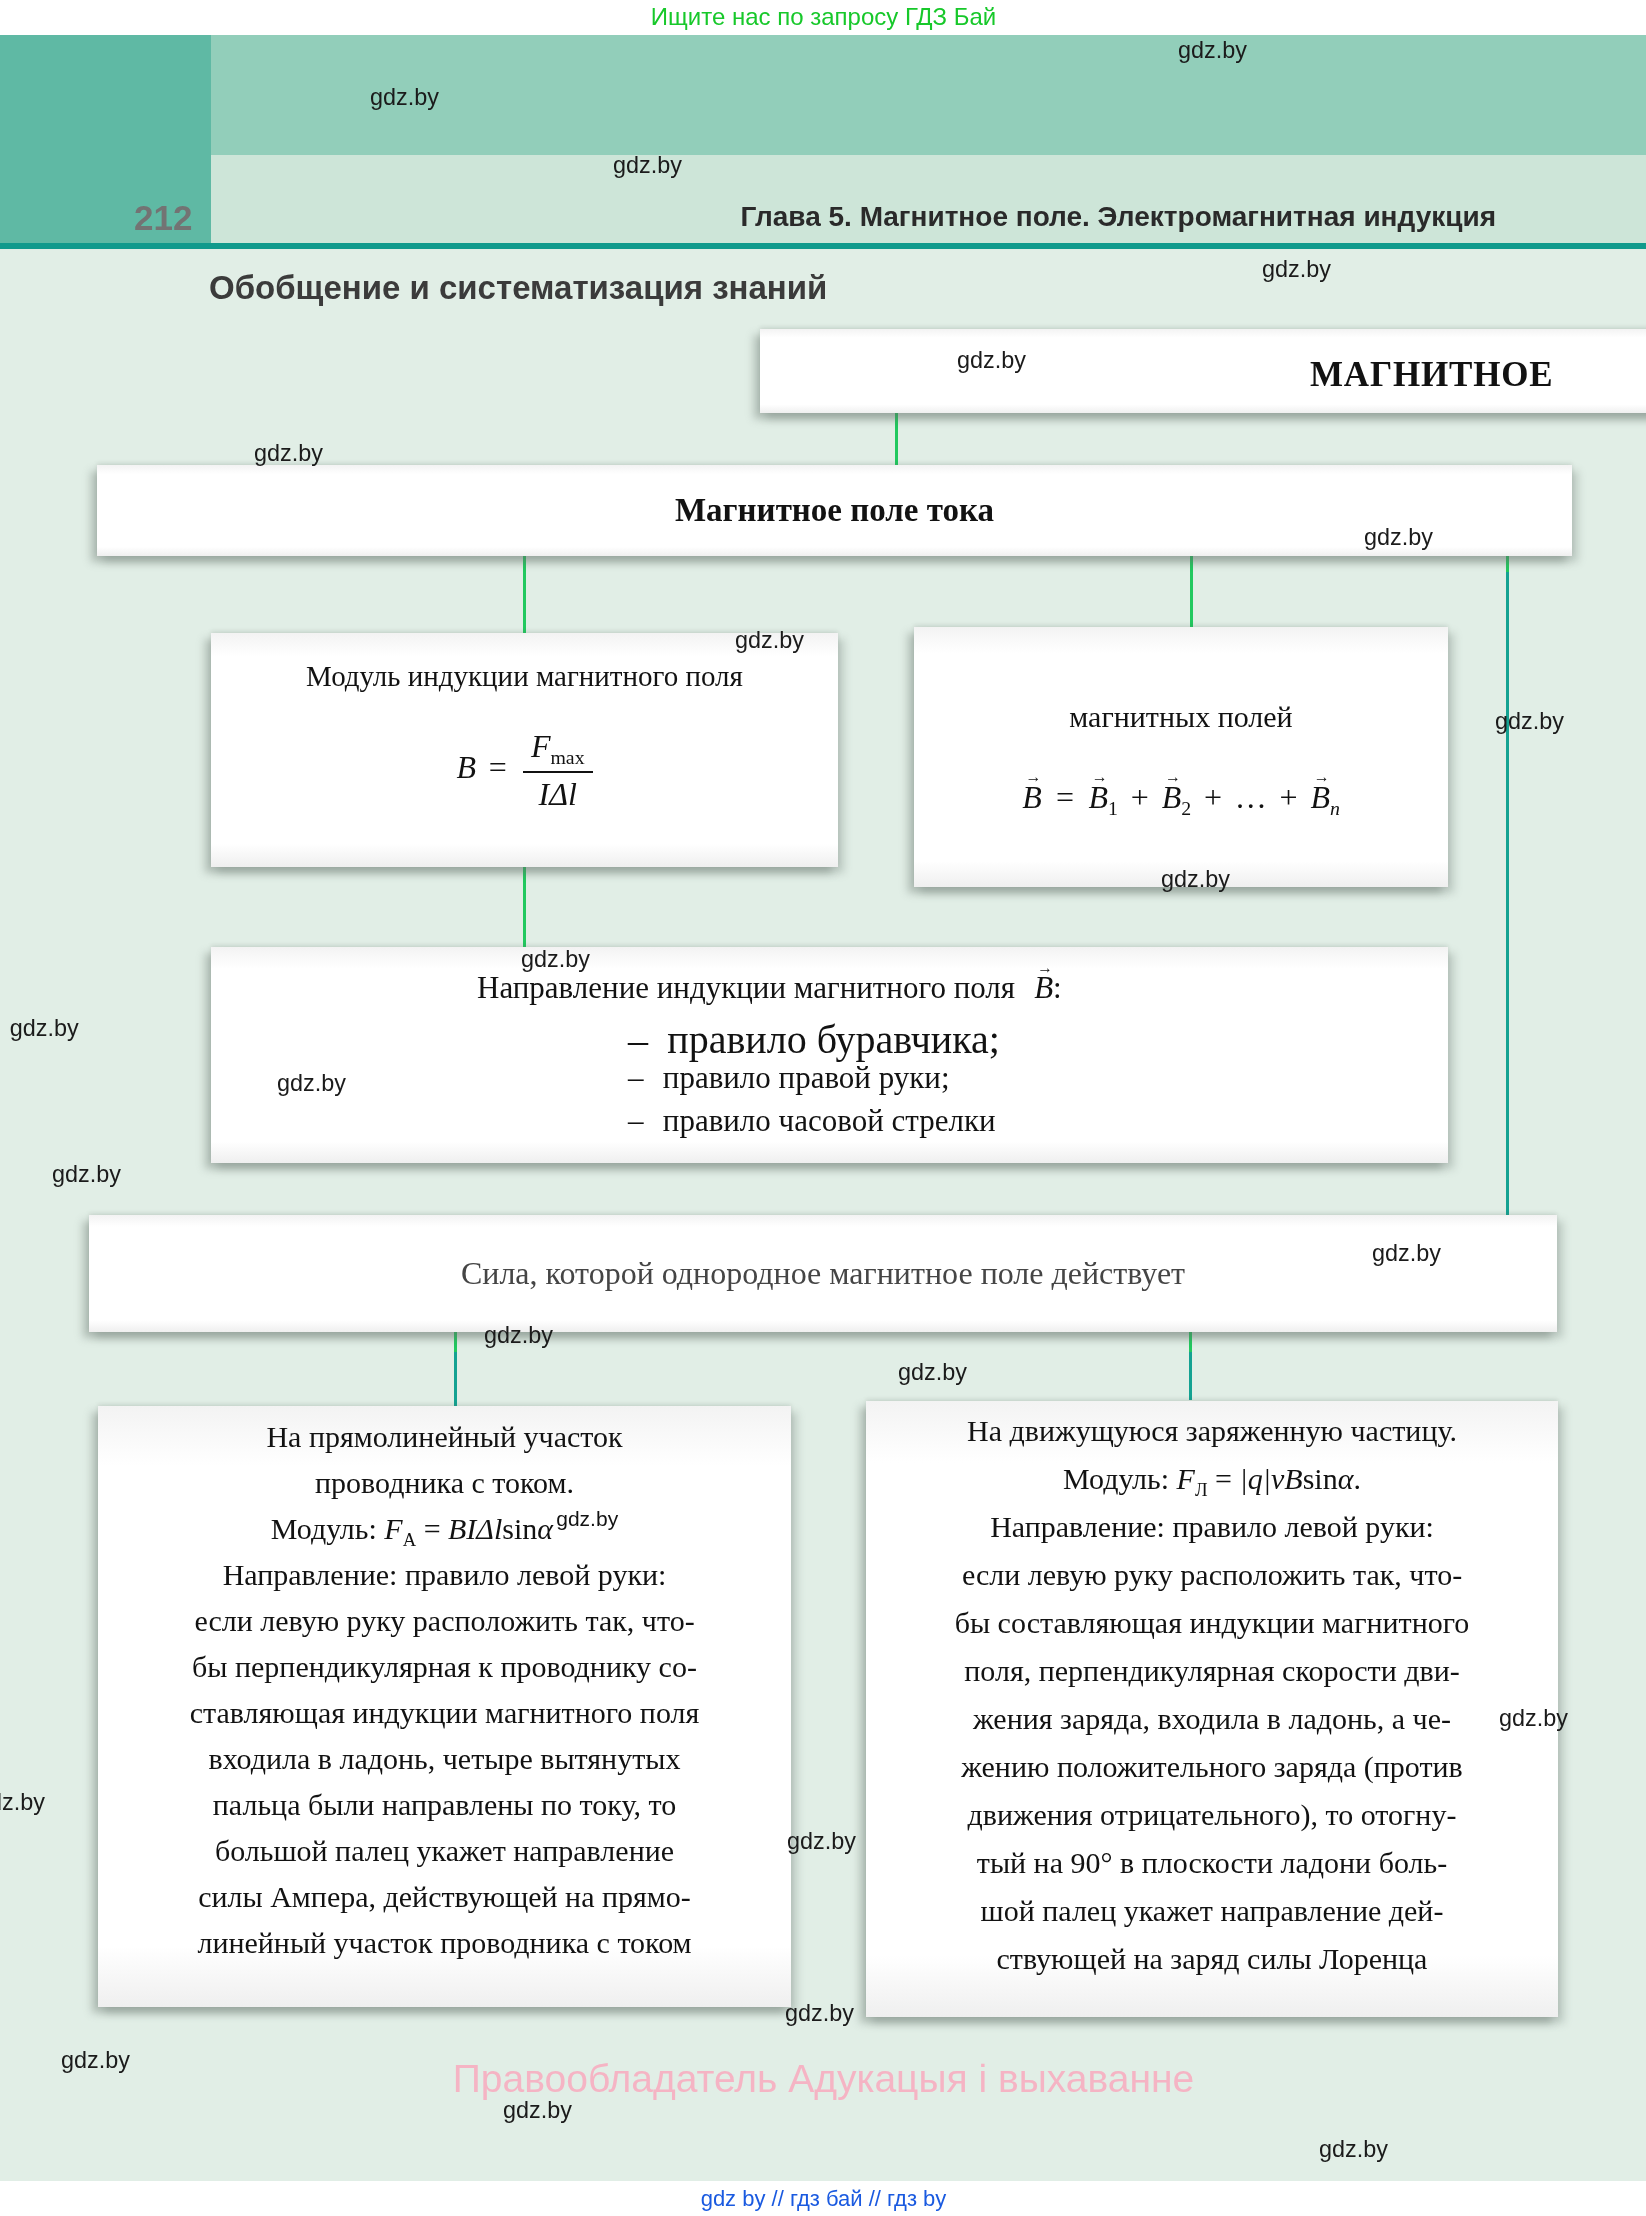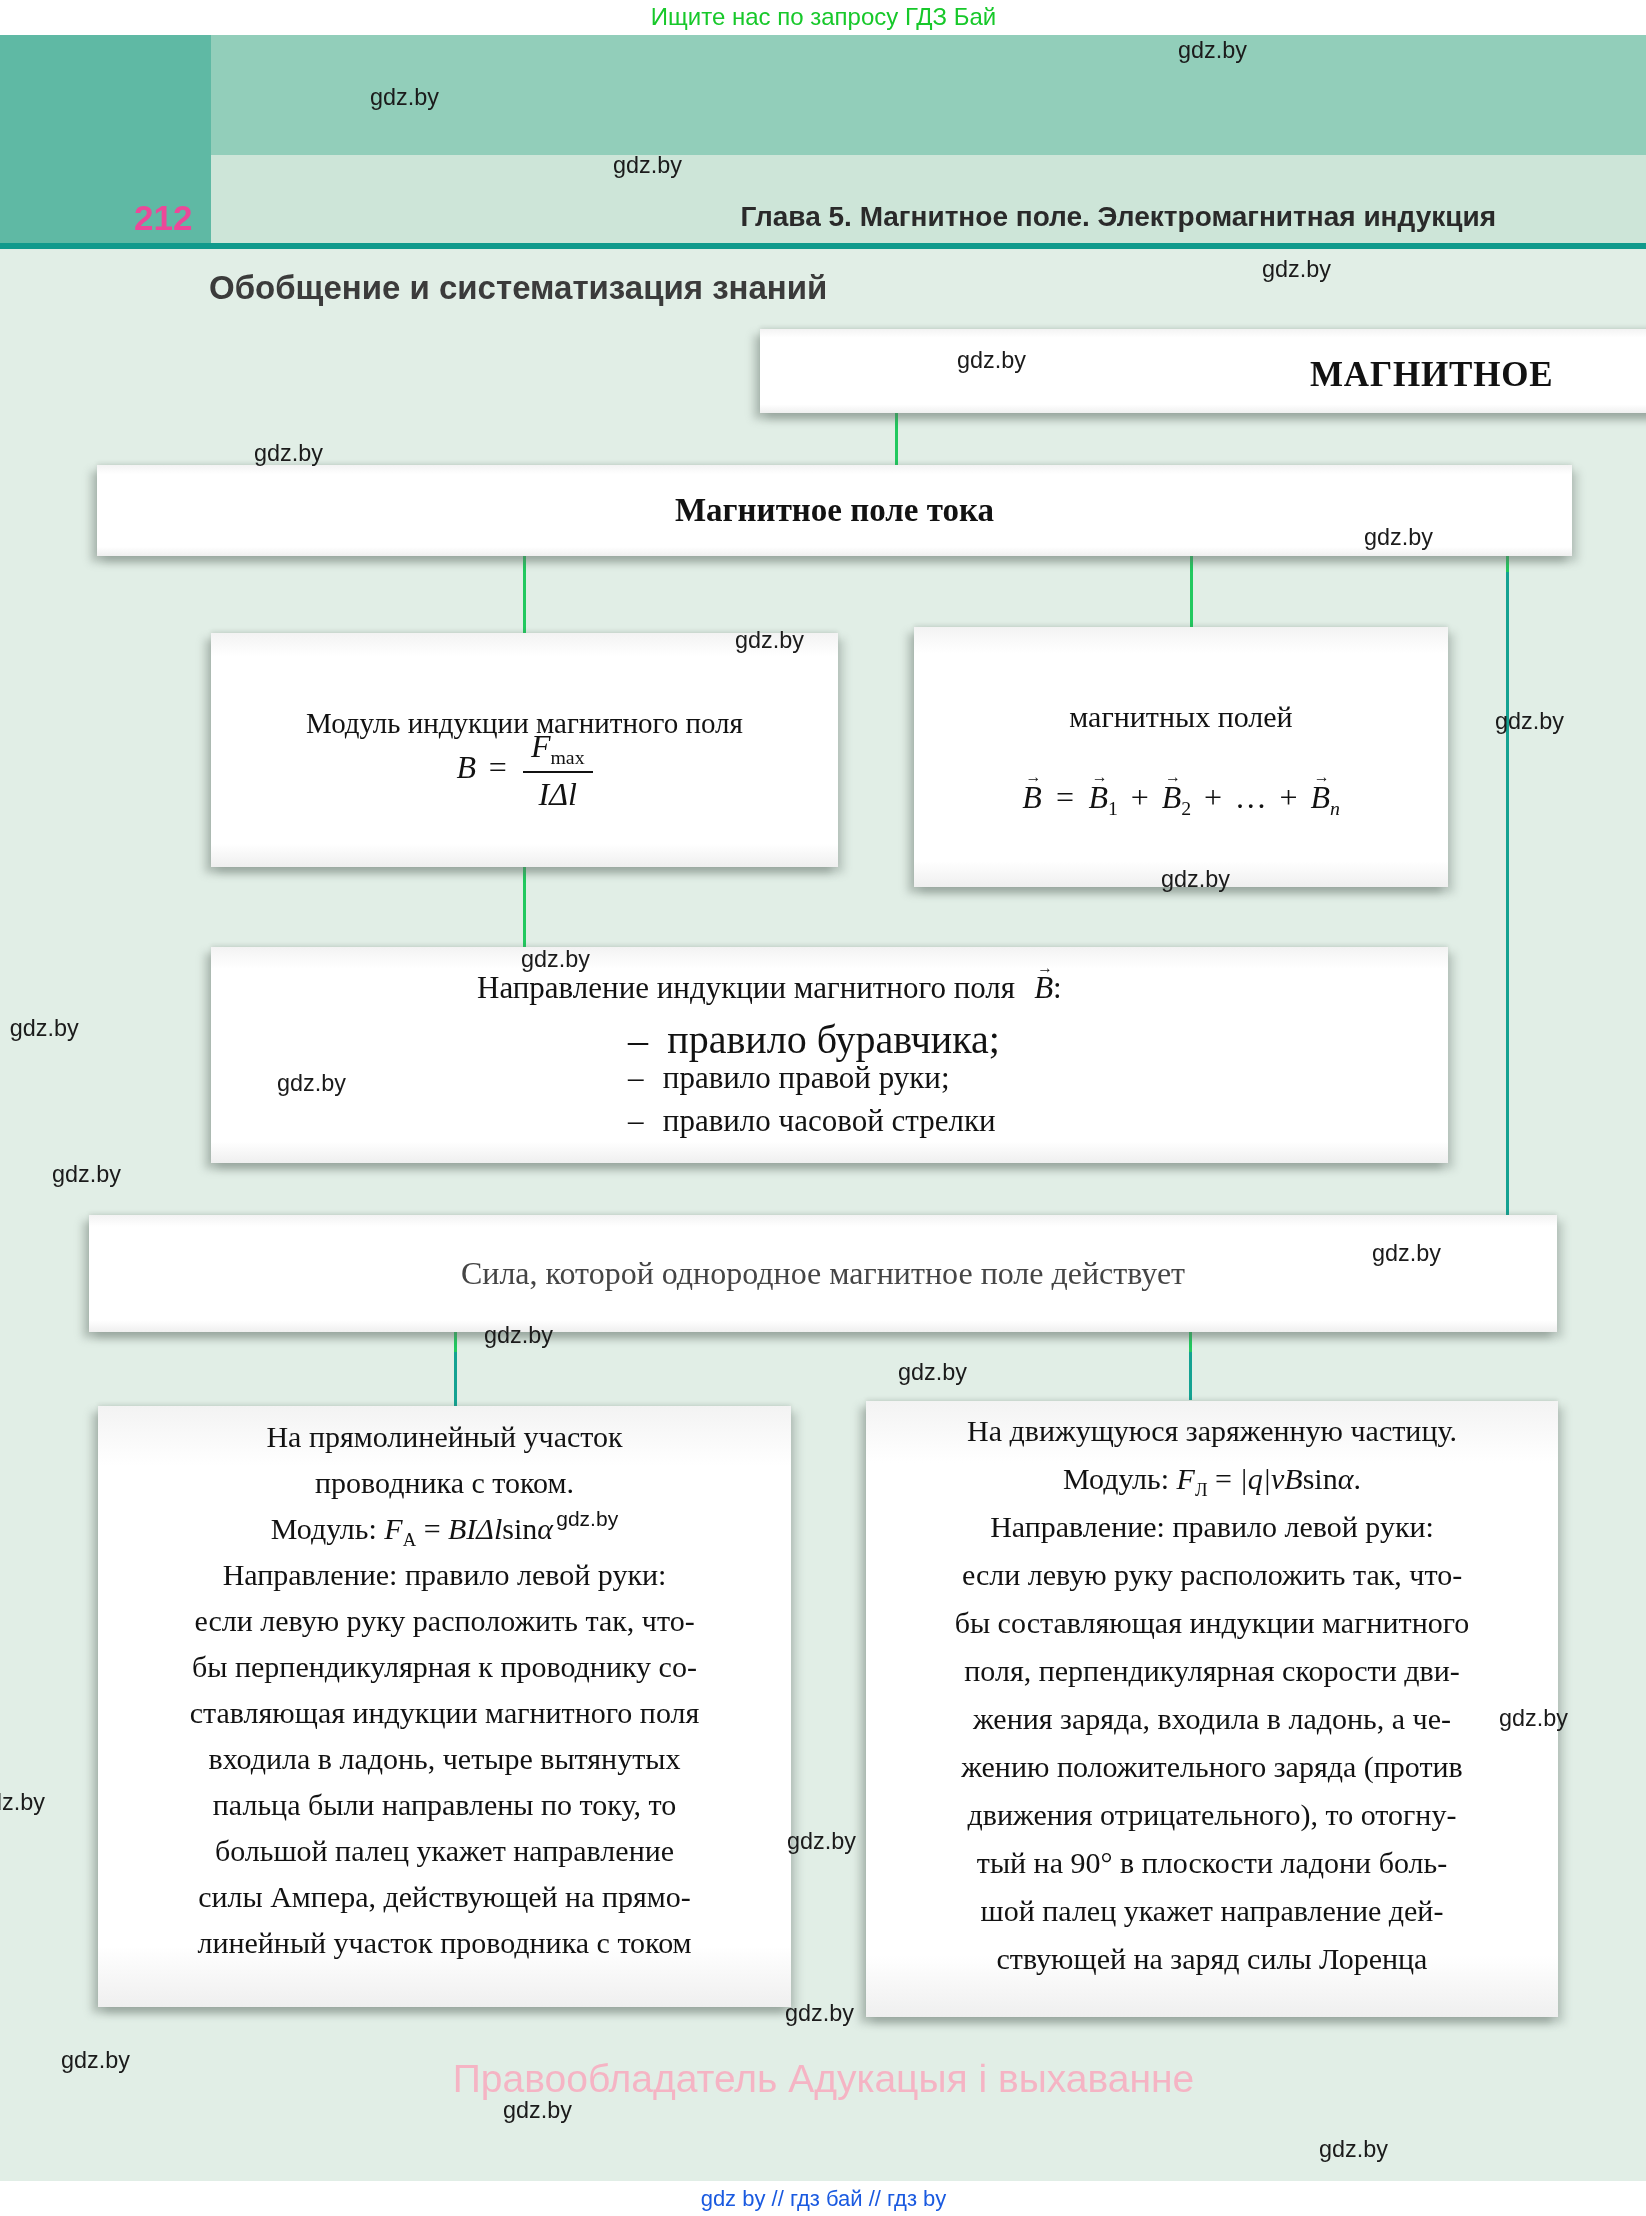--- a/index.html
+++ b/index.html
@@ -6,21 +6,21 @@
   .page{position:relative;width:1647px;height:2216px;background:#ffffff;overflow:hidden;
         font-family:"Liberation Serif",serif;}
   
   .top-banner{position:absolute;left:0;right:0;top:3.2px;text-align:center;
        font-family:"Liberation Sans",sans-serif;font-size:24px;color:#17c82a;z-index:3;}
   .header-bg{position:absolute;left:0;top:35px;width:1647px;height:209px;background:#92ceba;z-index:0;}
   .header-band{position:absolute;left:211px;top:155px;width:1435px;height:89px;background:#cde5d8;z-index:0;}
   .header-block{position:absolute;left:0;top:35px;width:211px;height:209px;background:#5fb9a4;z-index:1;}
   .header-divider{position:absolute;left:0;top:243px;width:1647px;height:5.6px;background:#119a8c;z-index:2;}
   .page-num{position:absolute;left:134px;top:198px;font-family:"Liberation Sans",sans-serif;
-       font-weight:bold;font-size:35px;color:#ec4899;z-index:3;}
+       font-weight:bold;font-size:35px;color:#737373;z-index:3;}
   .chapter{position:absolute;right:151px;top:201px;font-family:"Liberation Sans",sans-serif;
        font-weight:bold;font-size:28px;color:#2a2a2a;z-index:3;}
   
   .body-bg{position:absolute;left:0;top:249px;width:1647px;height:1932px;background:#e1eee6;z-index:0;}
   .section-heading{position:absolute;left:209px;top:269px;font-family:"Liberation Sans",sans-serif;
        font-weight:bold;font-size:33px;color:#3b3b3b;z-index:3;}
   
   .box{position:absolute;background:linear-gradient(180deg,#f3f3f3 0%,#ffffff 10%,#ffffff 90%,#efefef 100%);
        box-shadow:-5.6px 6.4px 8px rgba(96,110,103,.38),5.6px 6.4px 8px rgba(96,110,103,.28),0 -2.4px 4px rgba(96,110,103,.15);
        z-index:2;color:#121212;}
@@ -79,21 +79,21 @@
 
   <div class="box" style="left:760px;top:329px;width:903px;height:84px;">
     <span class="title-serif" style="position:absolute;left:550px;top:26px;font-size:35px;letter-spacing:0.8px;">МАГНИТНОЕ</span>
   </div>
 
   <div class="box center-flex" style="left:97px;top:465px;width:1475px;height:91px;">
     <span class="title-serif" style="font-size:33px;">Магнитное поле тока</span>
   </div>
 
   <div class="box" style="left:211px;top:633px;width:627px;height:234px;">
-    <div style="position:absolute;left:0;right:0;top:27px;text-align:center;font-size:29px;margin-top:47px;">Модуль индукции магнитного поля</div>
+    <div style="position:absolute;left:0;right:0;top:27px;text-align:center;font-size:29px;">Модуль индукции магнитного поля</div>
     <div style="position:absolute;left:0;right:0;top:95px;text-align:center;font-size:32px;">
       <span class="it">B</span>
       <span style="margin:0 4.8px;">=</span><span class="frac"><span class="num"><span class="it">F</span><sub style="font-style:normal;">max</sub></span><span class="den it">IΔl</span></span>
     </div>
   </div>
 
   <div class="box" style="left:914px;top:627px;width:534px;height:260px;">
     <div style="position:absolute;left:0;right:0;top:73px;text-align:center;font-size:30px;">магнитных полей</div>
     <div style="position:absolute;left:0;right:0;top:152px;text-align:center;font-size:32px;">
       <span class="vec">B</span>

